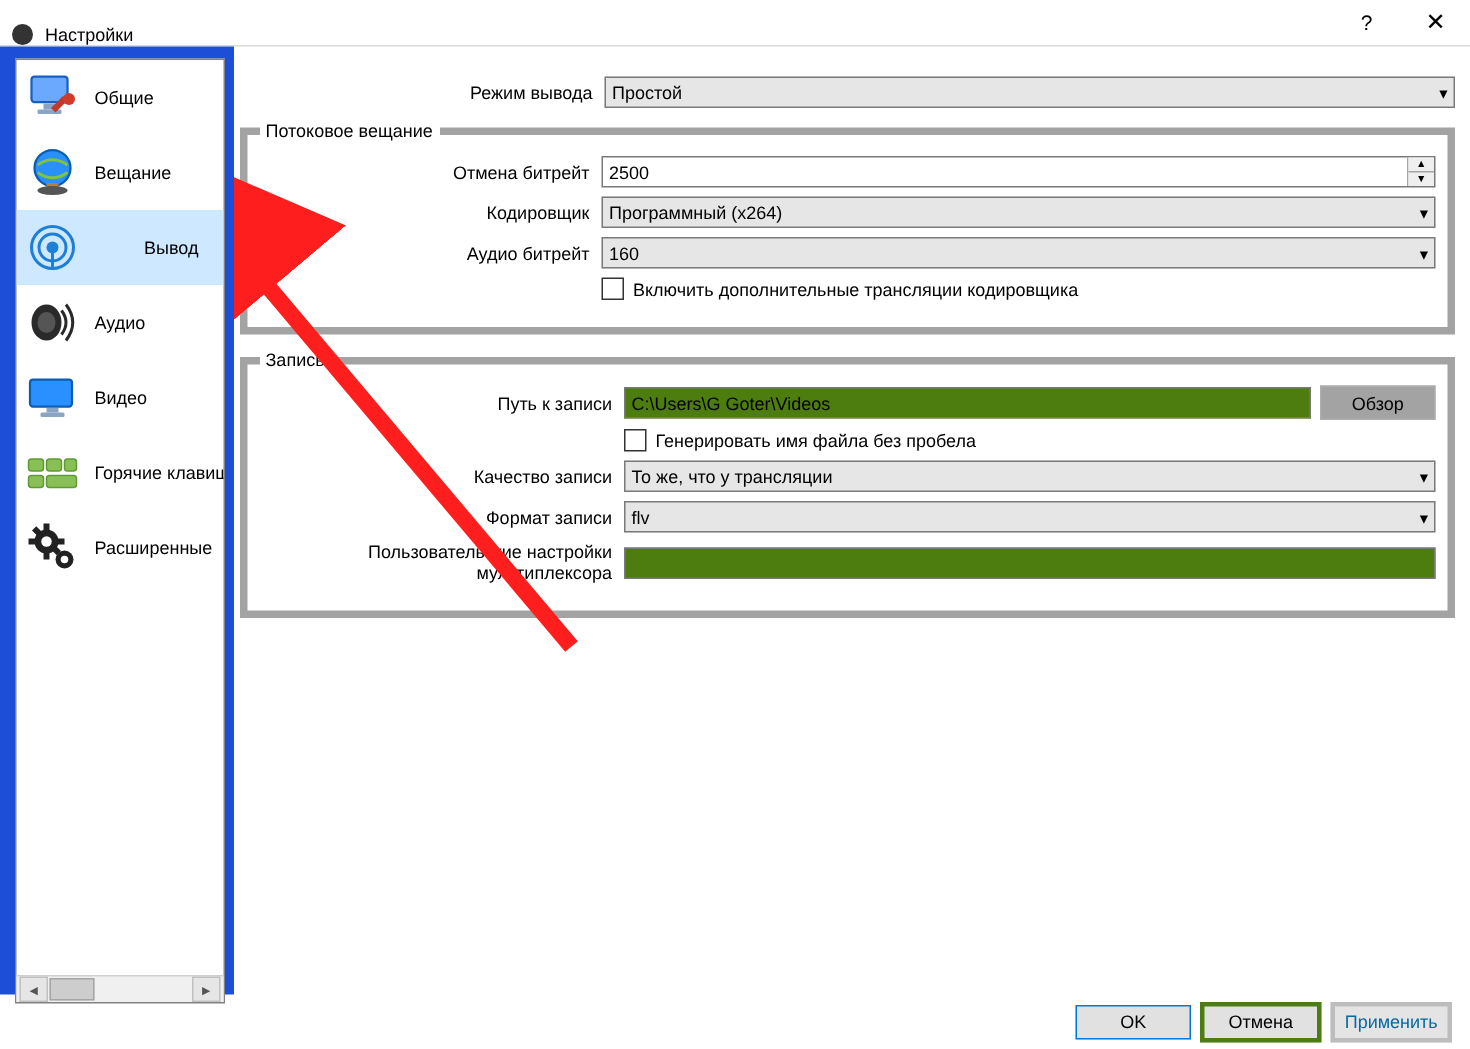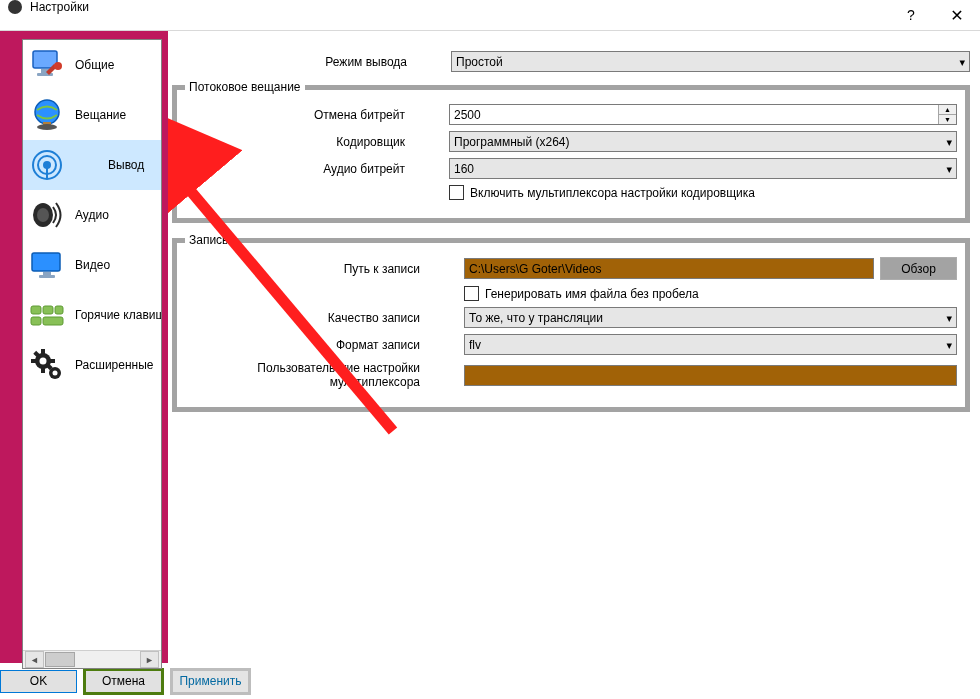--- a/index.html
+++ b/index.html
@@ -9,40 +9,40 @@
     font-size: 12px;
     color: #000;
     background: #fff;
     overflow: hidden;
   }
   .window { width: 980px; height: 699px; display: flex; flex-direction: column; }
 
   
   .titlebar {
     height: 30px;
-    display: flex; align-items: flex-start;
+    display: flex; align-items: flex-end;
     border-bottom: 1px solid #d9d9d9;
     background: #fff;
   }
   .titlebar .title { display: flex; align-items: center; gap: 8px; padding-left: 8px; flex: 1; font-size: 12px; }
   .title-icon {
     width: 14px; height: 14px; border-radius: 50%;
     background: #333; display:inline-block;
   }
   .titlebtns { display:flex; height:100%; }
   .titlebtn { width: 46px; display:flex; align-items:center; justify-content:center; font-size:14px; }
   .titlebtn.close { font-size:16px; }
 
   
   .body { flex:1; display:flex; min-height:0; }
 
   .sidebar-wrap {
     width:140px;
-    padding: 8px 6px 8px 22px;
-    background: #be185d;
+    padding: 8px 6px 8px 10px;
+    background: #1d4ed8;
   }
   .sidebar {
     border: 1px solid #828282;
     height: 630px;
     width: 100%;
     position: relative;
     display:flex; flex-direction:column;
     background:#fff;
     box-sizing: border-box;
   }
@@ -72,26 +72,26 @@
 
   
   .content {
     flex:1;
     padding: 6px 10px 0 4px;
     box-sizing: border-box;
     position: relative;
   }
   .form-row { display:flex; align-items:center; margin-bottom:6px; }
   .form-label { width:235px; text-align:right; padding-right:8px; font-size:12px; }
-  .form-field { flex:1; display:flex; align-items:center; gap:6px;margin-left:36px; }
+  .form-field { flex:1; display:flex; align-items:center; gap:6px; }
 
   .dropdown, .textbox, .spinner {
     flex:1; height:21px;
     border:1px solid #7a7a7a;
-    background:#a16207;
+    background:#4d7c0f;
     display:flex; align-items:center;
     padding: 0 4px;
     font-size:12px;
     position:relative;
     box-sizing: border-box;
   }
   .dropdown { background:#e6e6e6; cursor:default; }
   .dropdown .chev { position:absolute; right:4px; top:4px; font-size:11px; color:#000; }
   .spinner .spin-btns { position:absolute; right:0; top:0; width:17px; height:100%; border-left:1px solid #a5a5a5; display:flex; flex-direction:column; }
   .spinner .spin { flex:1; background:#efefef; display:flex; align-items:center; justify-content:center; font-size:7px; color:#000; }
@@ -111,22 +111,23 @@
     width:75px; height:21px;
     border:1px solid #adadad;
     background:#a3a3a3;
     display:flex; align-items:center; justify-content:center;
     cursor:default;
   }
 
   
   .buttonbar {
     height:36px;
-    display:flex; align-items:center; justify-content:flex-start;
+    display:flex; align-items:center; justify-content:flex-end;
     gap:6px;
+    padding-right:12px;
     border-top: none;
   }
   .dlgbtn {
     height:21px; width:75px;
     border:3px solid #4d7c0f;
     background:#e1e1e1;
     display:flex; align-items:center; justify-content:center;
     font-size:12px;
   }
   .dlgbtn.default { border:1px solid #0078d7; }
@@ -312,21 +313,21 @@
               <span class="chev">▾</span>
             </div>
           </div>
         </div>
 
         <div class="form-row">
           <div class="form-label" style="width:220px;"></div>
           <div class="form-field">
             <div class="checkbox-row">
               <span class="chkbox"></span>
-              <span>Включить мультиплексора настройки кодировщика</span>
+              <span>Включить дополнительные трансляции кодировщика</span>
             </div>
           </div>
         </div>
       </fieldset>
 
       <fieldset class="group">
         <legend>Запись</legend>
 
         <div class="form-row">
           <div class="form-label">Путь к записи</div>

